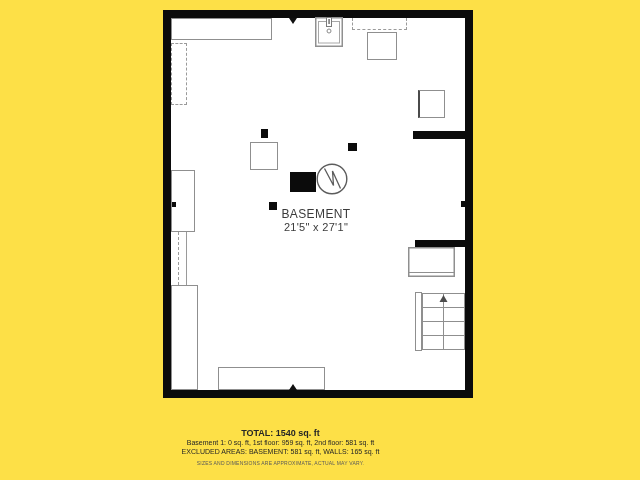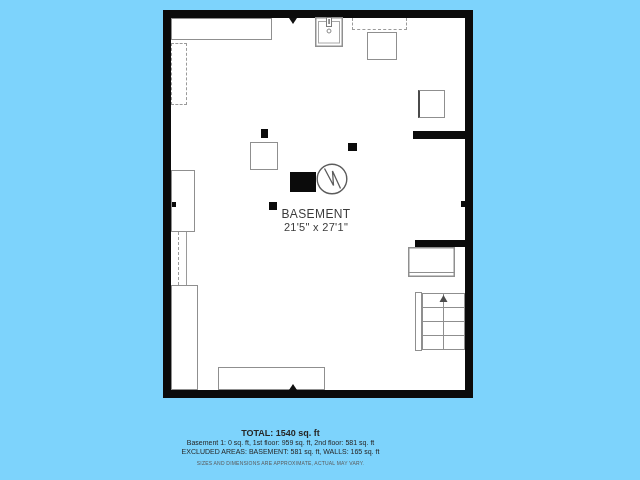--- a/index.html
+++ b/index.html
@@ -3,21 +3,21 @@
 <meta charset="utf-8">
 <style>
   :root{
     --wall:#0b0b0b;
     --outline:#8f8f8f;
     --outline-dark:#555;
     --ink:#3b3b3b;
   }
   html,body{margin:0;padding:0;background:#fff;}
   .stage{
-    position:relative;width:640px;height:480px;background:#7dd3fc;overflow:hidden;
+    position:relative;width:640px;height:480px;background:#fde047;overflow:hidden;
     font-family:"Liberation Sans", sans-serif;
   }
   .abs{position:absolute;}
   .wall{background:var(--wall);}
   .outline-thin{border:1px solid var(--outline);background:#fff;box-sizing:border-box;}
   .dashed-box{border:1px dashed #9a9a9a;background:transparent;box-sizing:border-box;}
   .plan-frame{
     left:163px;top:10px;width:310px;height:388px;
     border:8px solid var(--wall);box-sizing:border-box;background:#fff;
   }

